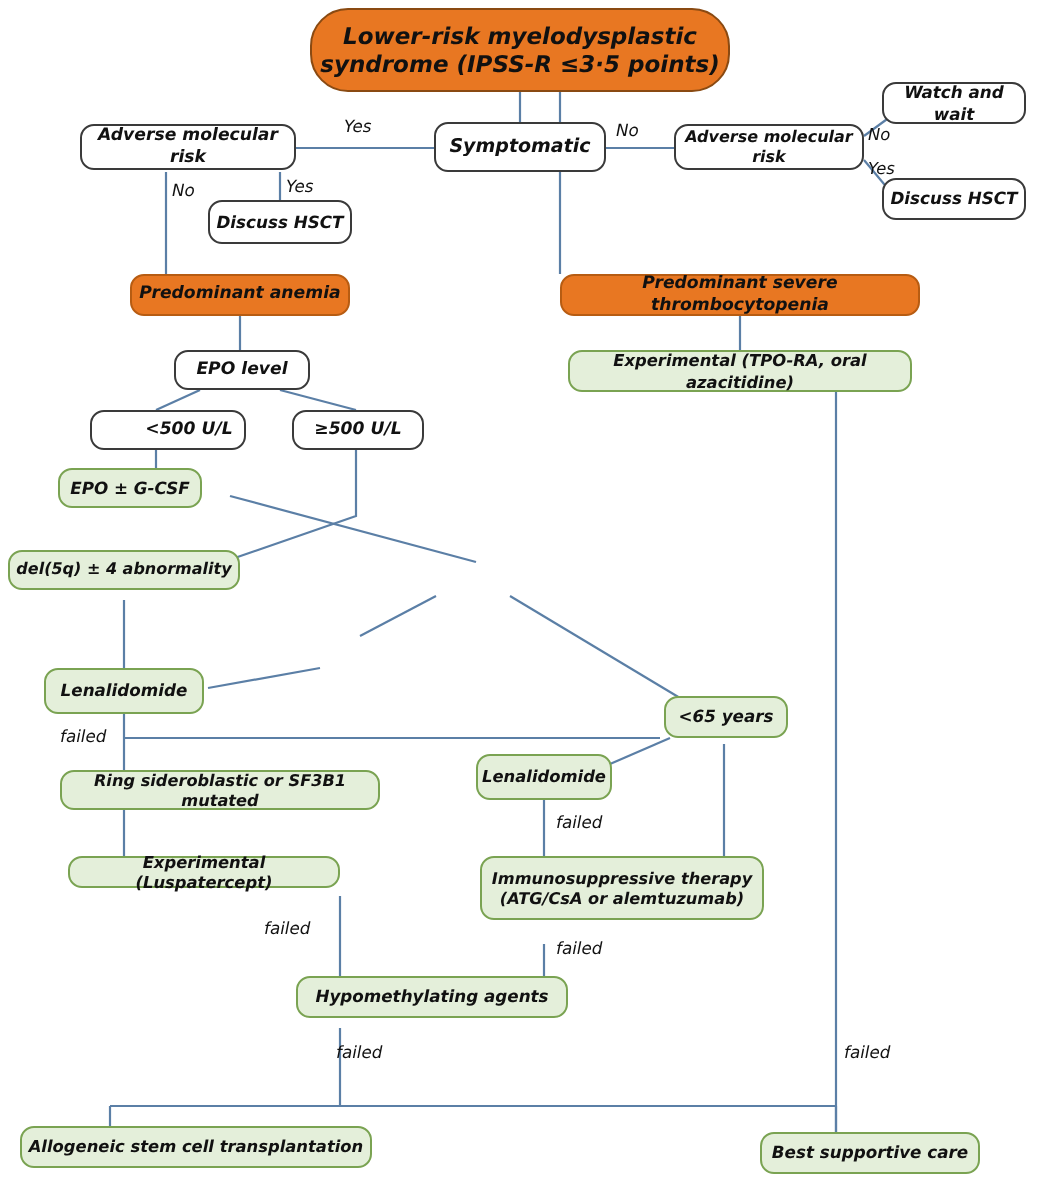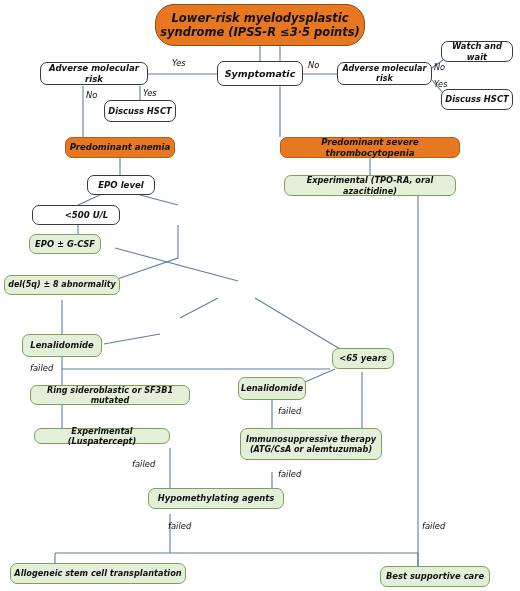--- a/index.html
+++ b/index.html
@@ -143,26 +143,27 @@
   <div class="node n-white" style="left:441px;top:89px;width:72px;height:21px;font-size:8.4px;">Discuss HSCT</div>
 
   <div class="node n-orange" style="left:65px;top:137px;width:110px;height:21px;font-size:8.6px;">Predominant anemia</div>
 
   <div class="node n-orange" style="left:280px;top:137px;width:180px;height:21px;font-size:8.6px;">Predominant severe thrombocytopenia</div>
 
   <div class="node n-white" style="left:87px;top:175px;width:68px;height:20px;font-size:8.6px;">EPO level</div>
 
   <div class="node n-green" style="left:284px;top:175px;width:172px;height:21px;font-size:8.2px;">Experimental (TPO-RA, oral azacitidine)</div>
 
-  <div class="node n-white" style="left:32px;top:205px;width:88px;height:20px;font-size:8.6px;padding-left:24px;">&lt;500 U/L</div>
-
+  <div class="node n-white" style="left:45px;top:205px;width:78px;height:20px;font-size:8.6px;padding-left:24px;">&lt;500 U/L</div>
+
+  <div class="node n-white" style="left:146px;top:205px;width:66px;height:20px;font-size:8.6px;">≥500 U/L</div>
 
   <div class="node n-green" style="left:29px;top:234px;width:72px;height:20px;font-size:8.4px;">EPO ± G-CSF</div>
 
-  <div class="node n-green" style="left:4px;top:275px;width:116px;height:20px;font-size:8px;">del(5q) ± 8 abnormality</div>
+  <div class="node n-green" style="left:4px;top:275px;width:116px;height:20px;font-size:8px;">del(5q) ± 4 abnormality</div>
 
 
 
   <div class="node n-green" style="left:332px;top:348px;width:62px;height:21px;font-size:8.4px;">&lt;65 years</div>
 
   <div class="node n-green" style="left:22px;top:334px;width:80px;height:23px;font-size:8.4px;">Lenalidomide</div>
 
   <div class="node n-green" style="left:238px;top:377px;width:68px;height:23px;font-size:8.2px;">Lenalidomide</div>
 
   <div class="node n-green" style="left:30px;top:385px;width:160px;height:20px;font-size:8.1px;">Ring sideroblastic or SF3B1 mutated</div>

